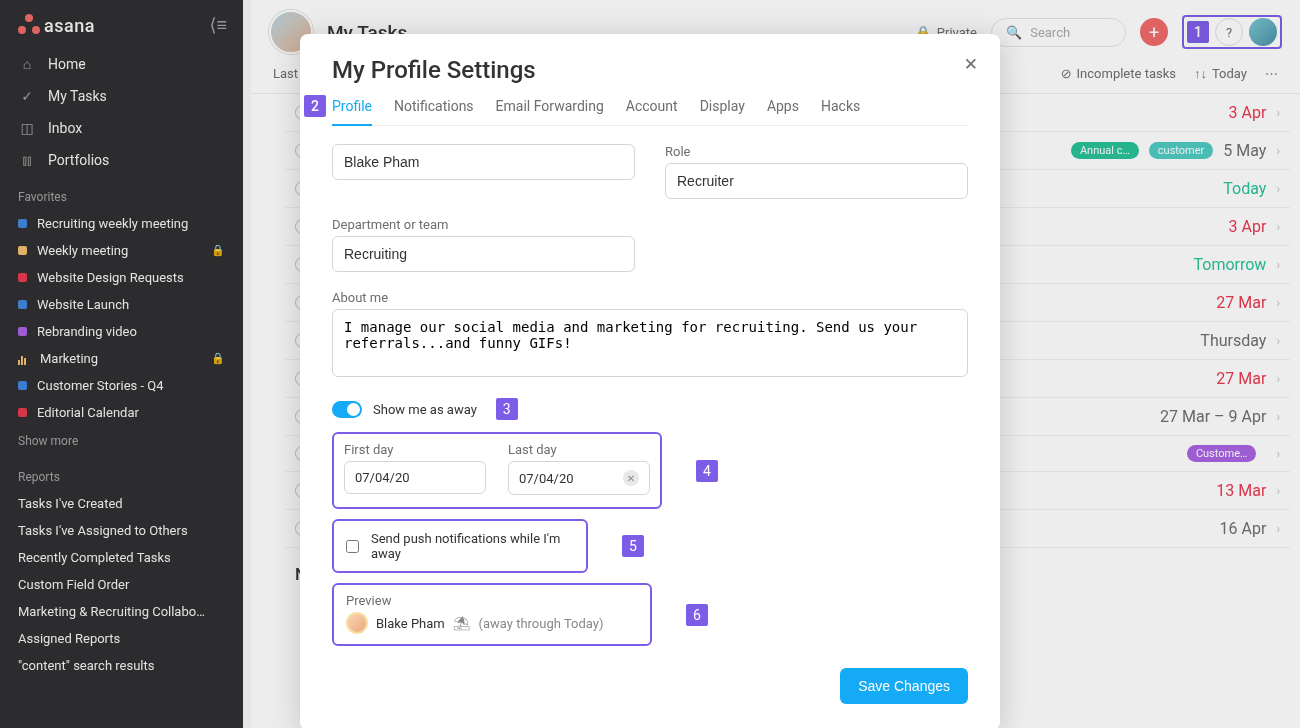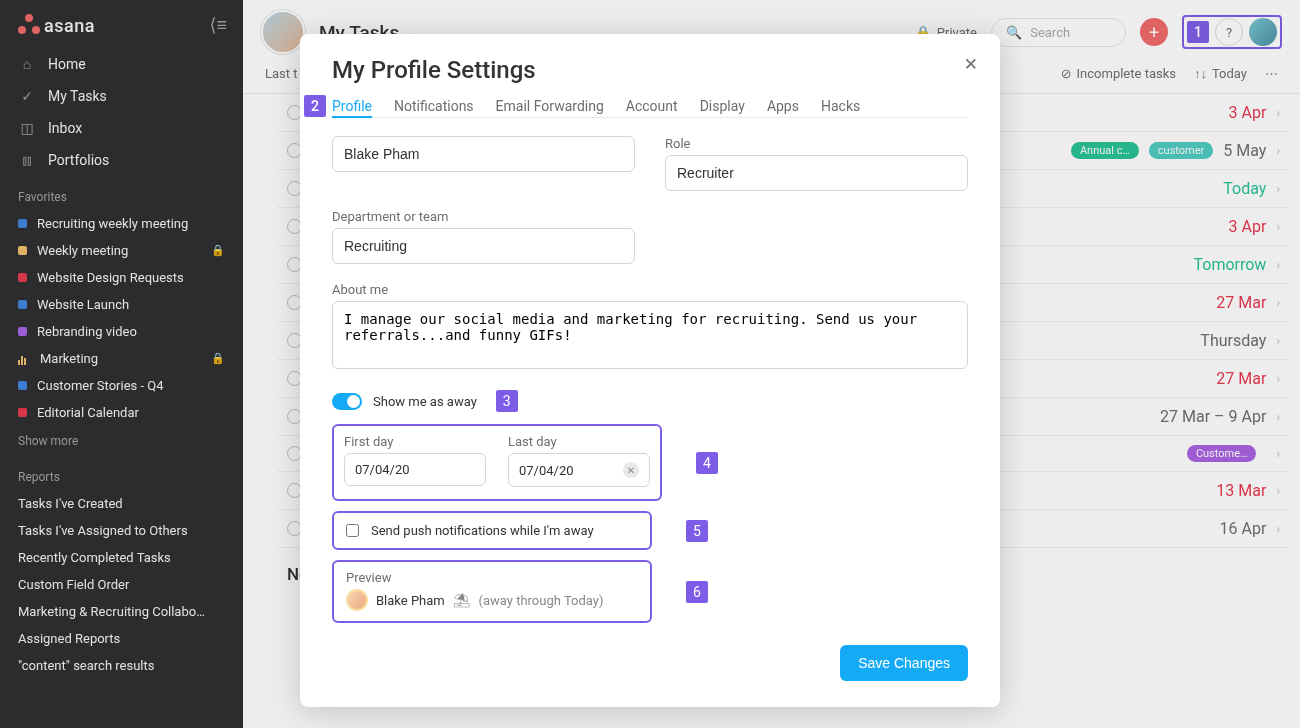--- a/index.html
+++ b/index.html
@@ -1,17 +1,17 @@
 <!DOCTYPE html>
 <html><head>
 <meta charset="utf-8">
 <style>
 * { box-sizing: border-box; margin: 0; padding: 0; }
 body { font-family: -apple-system, BlinkMacSystemFont, "Segoe UI", Roboto, sans-serif; font-size: 13px; color: #333; background: #f6f8f9; overflow: hidden; }
-.app { display: flex; width: 1300px; height: 728px; position: relative; }
+.app { display: flex; width: 1300px; height: 728px; position: relative; gap: 8px; }
 
 
 .sidebar { width: 243px; background: #2e2e30; color: #f5f4f3; display: flex; flex-direction: column; padding-top: 14px; }
 .sidebar .logo-row { display: flex; align-items: center; justify-content: space-between; padding: 0 16px 12px 18px; }
 .logo { display: flex; align-items: center; gap: 4px; }
 .logo-dots { width: 22px; height: 22px; position: relative; }
 .logo-dots span { position: absolute; width: 8px; height: 8px; border-radius: 50%; background: #f06a6a; }
 .logo-dots span:nth-child(1){ top:0; left:7px;}
 .logo-dots span:nth-child(2){ bottom:2px; left:0;}
 .logo-dots span:nth-child(3){ bottom:2px; right:0;}
@@ -62,21 +62,21 @@
 .task-arrow { color: #c0c0c0; font-size: 12px; }
 .tag-pill { font-size: 11px; padding: 2px 9px; border-radius: 10px; color: #fff; white-space: nowrap; }
 .section-head { padding: 16px 10px 4px; font-size: 17px; font-weight: 500; color: #333; }
 
 
 .overlay { position: absolute; inset: 0; background: rgba(30,30,30,0.08); display: flex; align-items: flex-start; justify-content: center; }
 .modal { width: 700px; background: #fff; border-radius: 8px; box-shadow: 0 4px 30px rgba(0,0,0,0.18); margin-top: 34px; padding: 22px 32px 26px; position: relative; }
 .modal-title { font-size: 24px; font-weight: 500; margin-bottom: 14px; }
 .modal-close { position: absolute; top: 20px; right: 22px; font-size: 17px; color: #6d6e6f; cursor: pointer; }
 .tabs-row { display: flex; gap: 22px; border-bottom: 1px solid #edeae9; margin-bottom: 18px; position: relative; }
-.tab { padding: 0 0 2px; font-size: 14px; color: #6d6e6f; cursor: pointer; }
+.tab { padding: 0 0 10px; font-size: 14px; color: #6d6e6f; cursor: pointer; }
 .tab.active { color: #14aaf5; border-bottom: 2px solid #14aaf5; margin-bottom: -1px; }
 .annot-2 { left: -28px; top: -3px; }
 
 .form-grid { display: grid; grid-template-columns: 1fr 1fr; gap: 18px 30px; }
 .form-label { font-size: 13px; color: #6d6e6f; margin-bottom: 4px; }
 .form-input { width: 100%; border: 1px solid #d5d5d5; border-radius: 6px; padding: 9px 11px; font-size: 14px; color: #333; }
 .form-input::placeholder { color: #aaa; }
 .form-textarea { width: 100%; border: 1px solid #d5d5d5; border-radius: 6px; padding: 9px 11px; font-size: 14px; height: 68px; resize: none; }
 .full { grid-column: 1 / -1; }
 
@@ -84,21 +84,21 @@
 .toggle { width: 30px; height: 17px; border-radius: 10px; background: #14aaf5; position: relative; cursor: pointer; }
 .toggle::after { content:""; position:absolute; right:2px; top:2px; width:13px; height:13px; border-radius:50%; background:#fff; }
 .annot-inline { background: #7d5de8; color: #fff; font-size: 14px; width: 22px; height: 22px; display: inline-flex; align-items: center; justify-content: center; border-radius: 2px; margin-left: 8px; }
 
 .date-box { border: 2px solid #7d5de8; border-radius: 6px; padding: 8px 10px 12px; margin-top: 12px; display: flex; gap: 22px; width: 330px; position: relative; }
 .date-col { flex: 1; }
 .date-input { display: flex; align-items: center; border: 1px solid #d5d5d5; border-radius: 6px; padding: 8px 10px; font-size: 13px; margin-top: 4px; gap: 6px; }
 .clr { margin-left:auto; width:16px; height:16px; border-radius:50%; background:#e8e8e8; color:#888; font-size:10px; display:inline-flex; align-items:center; justify-content:center; cursor:pointer; }
 .annot-side { position: absolute; right: -58px; top: 50%; transform: translateY(-50%); background:#7d5de8; color:#fff; width:22px; height:22px; display:inline-flex; align-items:center; justify-content:center; border-radius:2px; font-size:14px;}
 
-.push-box { border: 2px solid #7d5de8; border-radius: 6px; padding: 10px 12px; margin-top: 10px; width: 320px; display: flex; align-items: center; gap: 12px; position: relative; font-size: 13px; }
+.push-box { border: 2px solid #7d5de8; border-radius: 6px; padding: 10px 12px; margin-top: 10px; width: 256px; display: flex; align-items: center; gap: 12px; position: relative; font-size: 13px; }
 .cb { width: 13px; height: 13px; }
 
 .preview-box { border: 2px solid #7d5de8; border-radius: 6px; padding: 8px 12px 10px; margin-top: 10px; width: 320px; position: relative; }
 .preview-row { display: flex; align-items: center; gap: 8px; margin-top: 4px; font-size: 13px; }
 .avatar-xs { width: 22px; height: 22px; border-radius: 50%; background: linear-gradient(135deg,#fcd5b5,#e8a87c); border: 2px solid #fadea0; }
 .away-ic { font-size: 14px; color: #888; }
 .away-txt { color: #888; }
 
 .save-row { display: flex; justify-content: flex-end; margin-top: 22px; }
 .save-btn { background: #14aaf5; color: #fff; border: none; border-radius: 6px; padding: 10px 18px; font-size: 14px; cursor: pointer; }

